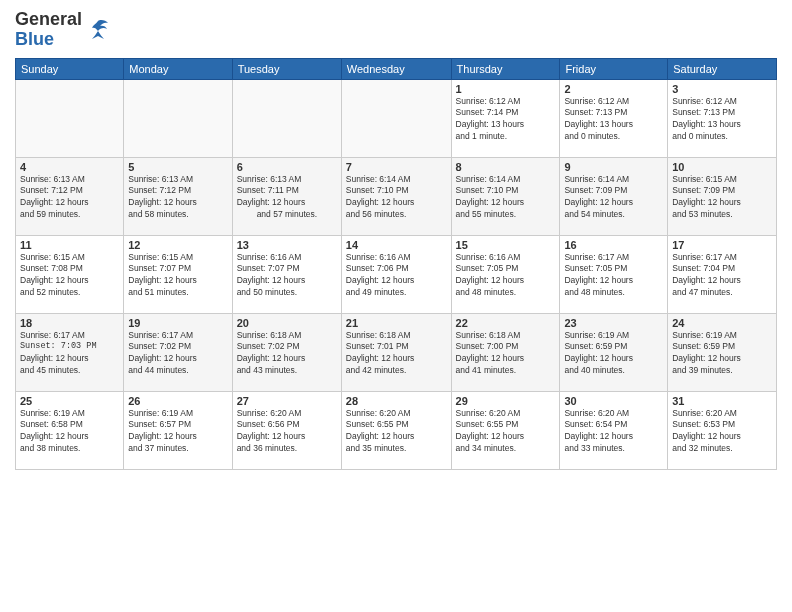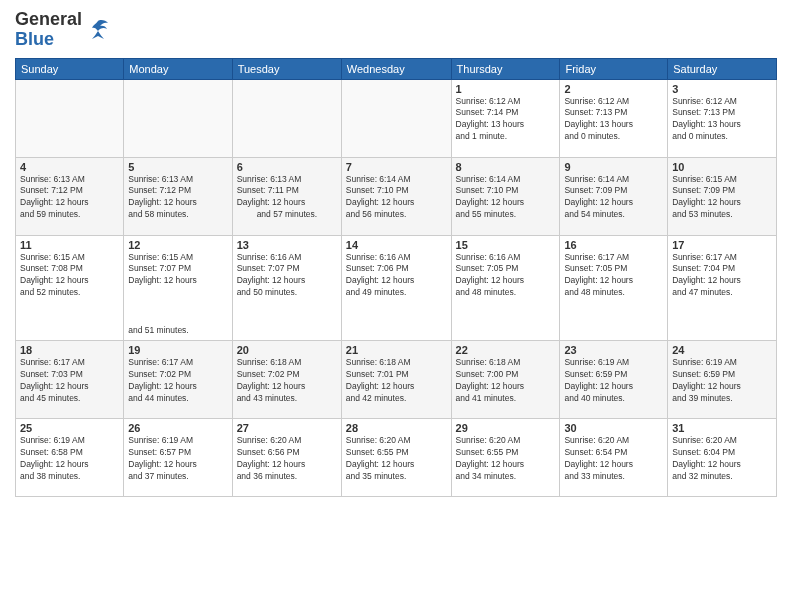--- a/index.html
+++ b/index.html
@@ -181,21 +181,21 @@
               <span style="display: block;">Daylight: 12 hours</span>
               <span style="display: block;">and 52 minutes.</span>
             </div>
           </td>
           <td>
             <span class="day-num">12</span>
             <div class="day-info">
               <span style="display: block;">Sunrise: 6:15 AM</span>
               <span style="display: block;">Sunset: 7:07 PM</span>
               <span style="display: block;">Daylight: 12 hours</span>
-              <span style="display: block; margin-top: 38px;">and 51 minutes.</span>
+              <span style="display: block;">and 51 minutes.</span>
             </div>
           </td>
           <td>
             <span class="day-num">13</span>
             <div class="day-info">
               <span style="display: block;">Sunrise: 6:16 AM</span>
               <span style="display: block;">Sunset: 7:07 PM</span>
               <span style="display: block;">Daylight: 12 hours</span>
               <span style="display: block;">and 50 minutes.</span>
             </div>
@@ -235,21 +235,21 @@
               <span style="display: block;">Daylight: 12 hours</span>
               <span style="display: block;">and 47 minutes.</span>
             </div>
           </td>
         </tr>
         <tr>
           <td>
             <span class="day-num">18</span>
             <div class="day-info">
               <span style="display: block;">Sunrise: 6:17 AM</span>
-              <span style="display: block;">Sunset: 7:03 PM</span>
+              <span style="display: block; font-family: Liberation Mono, monospace;">Sunset: 7:03 PM</span>
               <span style="display: block;">Daylight: 12 hours</span>
               <span style="display: block;">and 45 minutes.</span>
             </div>
           </td>
           <td>
             <span class="day-num">19</span>
             <div class="day-info">
               <span style="display: block;">Sunrise: 6:17 AM</span>
               <span style="display: block;">Sunset: 7:02 PM</span>
               <span style="display: block;">Daylight: 12 hours</span>
@@ -354,21 +354,21 @@
               <span style="display: block;">Sunrise: 6:20 AM</span>
               <span style="display: block;">Sunset: 6:54 PM</span>
               <span style="display: block;">Daylight: 12 hours</span>
               <span style="display: block;">and 33 minutes.</span>
             </div>
           </td>
           <td>
             <span class="day-num">31</span>
             <div class="day-info">
               <span style="display: block;">Sunrise: 6:20 AM</span>
-              <span style="display: block;">Sunset: 6:04 PM</span>
+              <span style="display: block;">Sunset: 6:53 PM</span>
               <span style="display: block;">Daylight: 12 hours</span>
               <span style="display: block;">and 32 minutes.</span>
             </div>
           </td>
         </tr>
       </tbody>
   </table>
 </div>
 
 </body></html>

